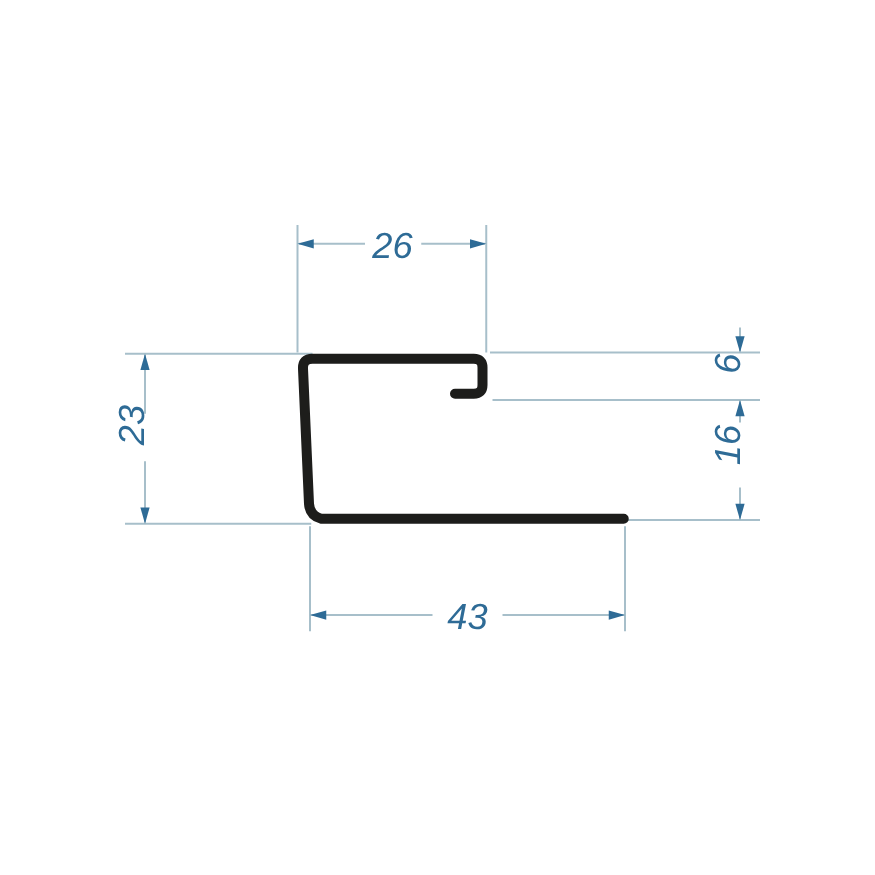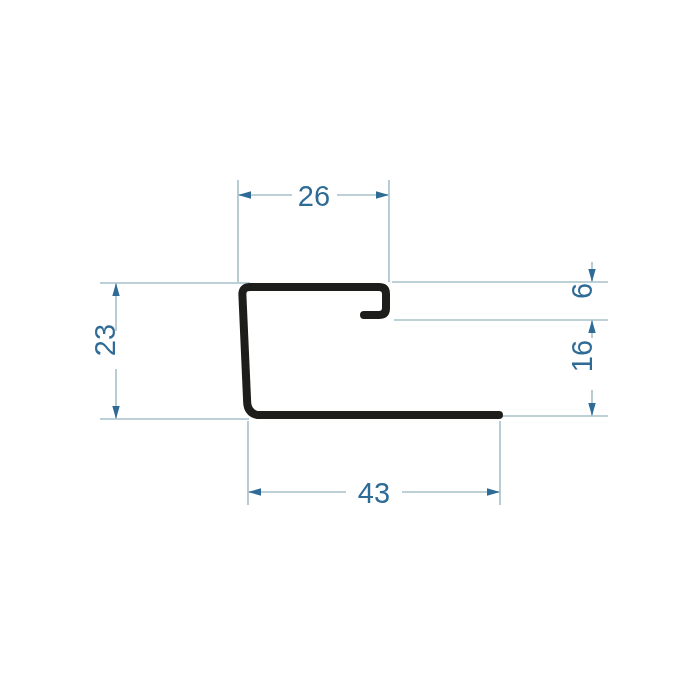--- a/index.html
+++ b/index.html
@@ -6,20 +6,21 @@
     margin: 0;
     padding: 0;
     background: #ffffff;
   }
   .canvas {
     position: relative;
     width: 616px;
     height: 700px;
     background: #ffffff;
     overflow: hidden;
+    font-style: italic;
   }
   svg text {
     font-family: "Liberation Sans", "DejaVu Sans", sans-serif;
     font-size: 29px;
   }
 </style>
 </head>
 <body>
 
 <div class="canvas">

